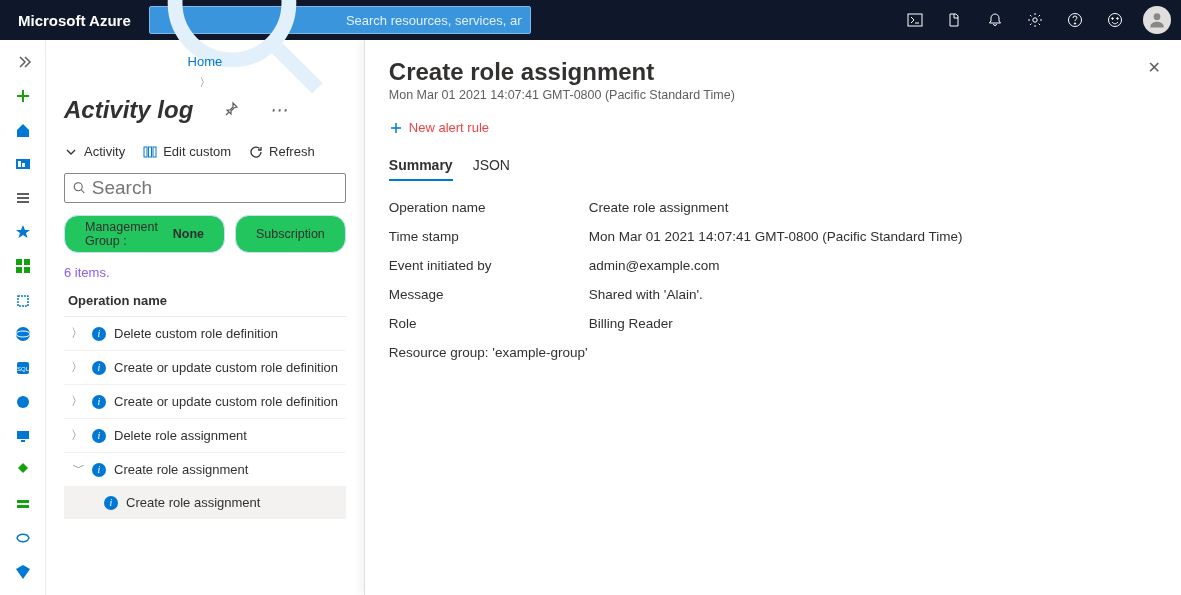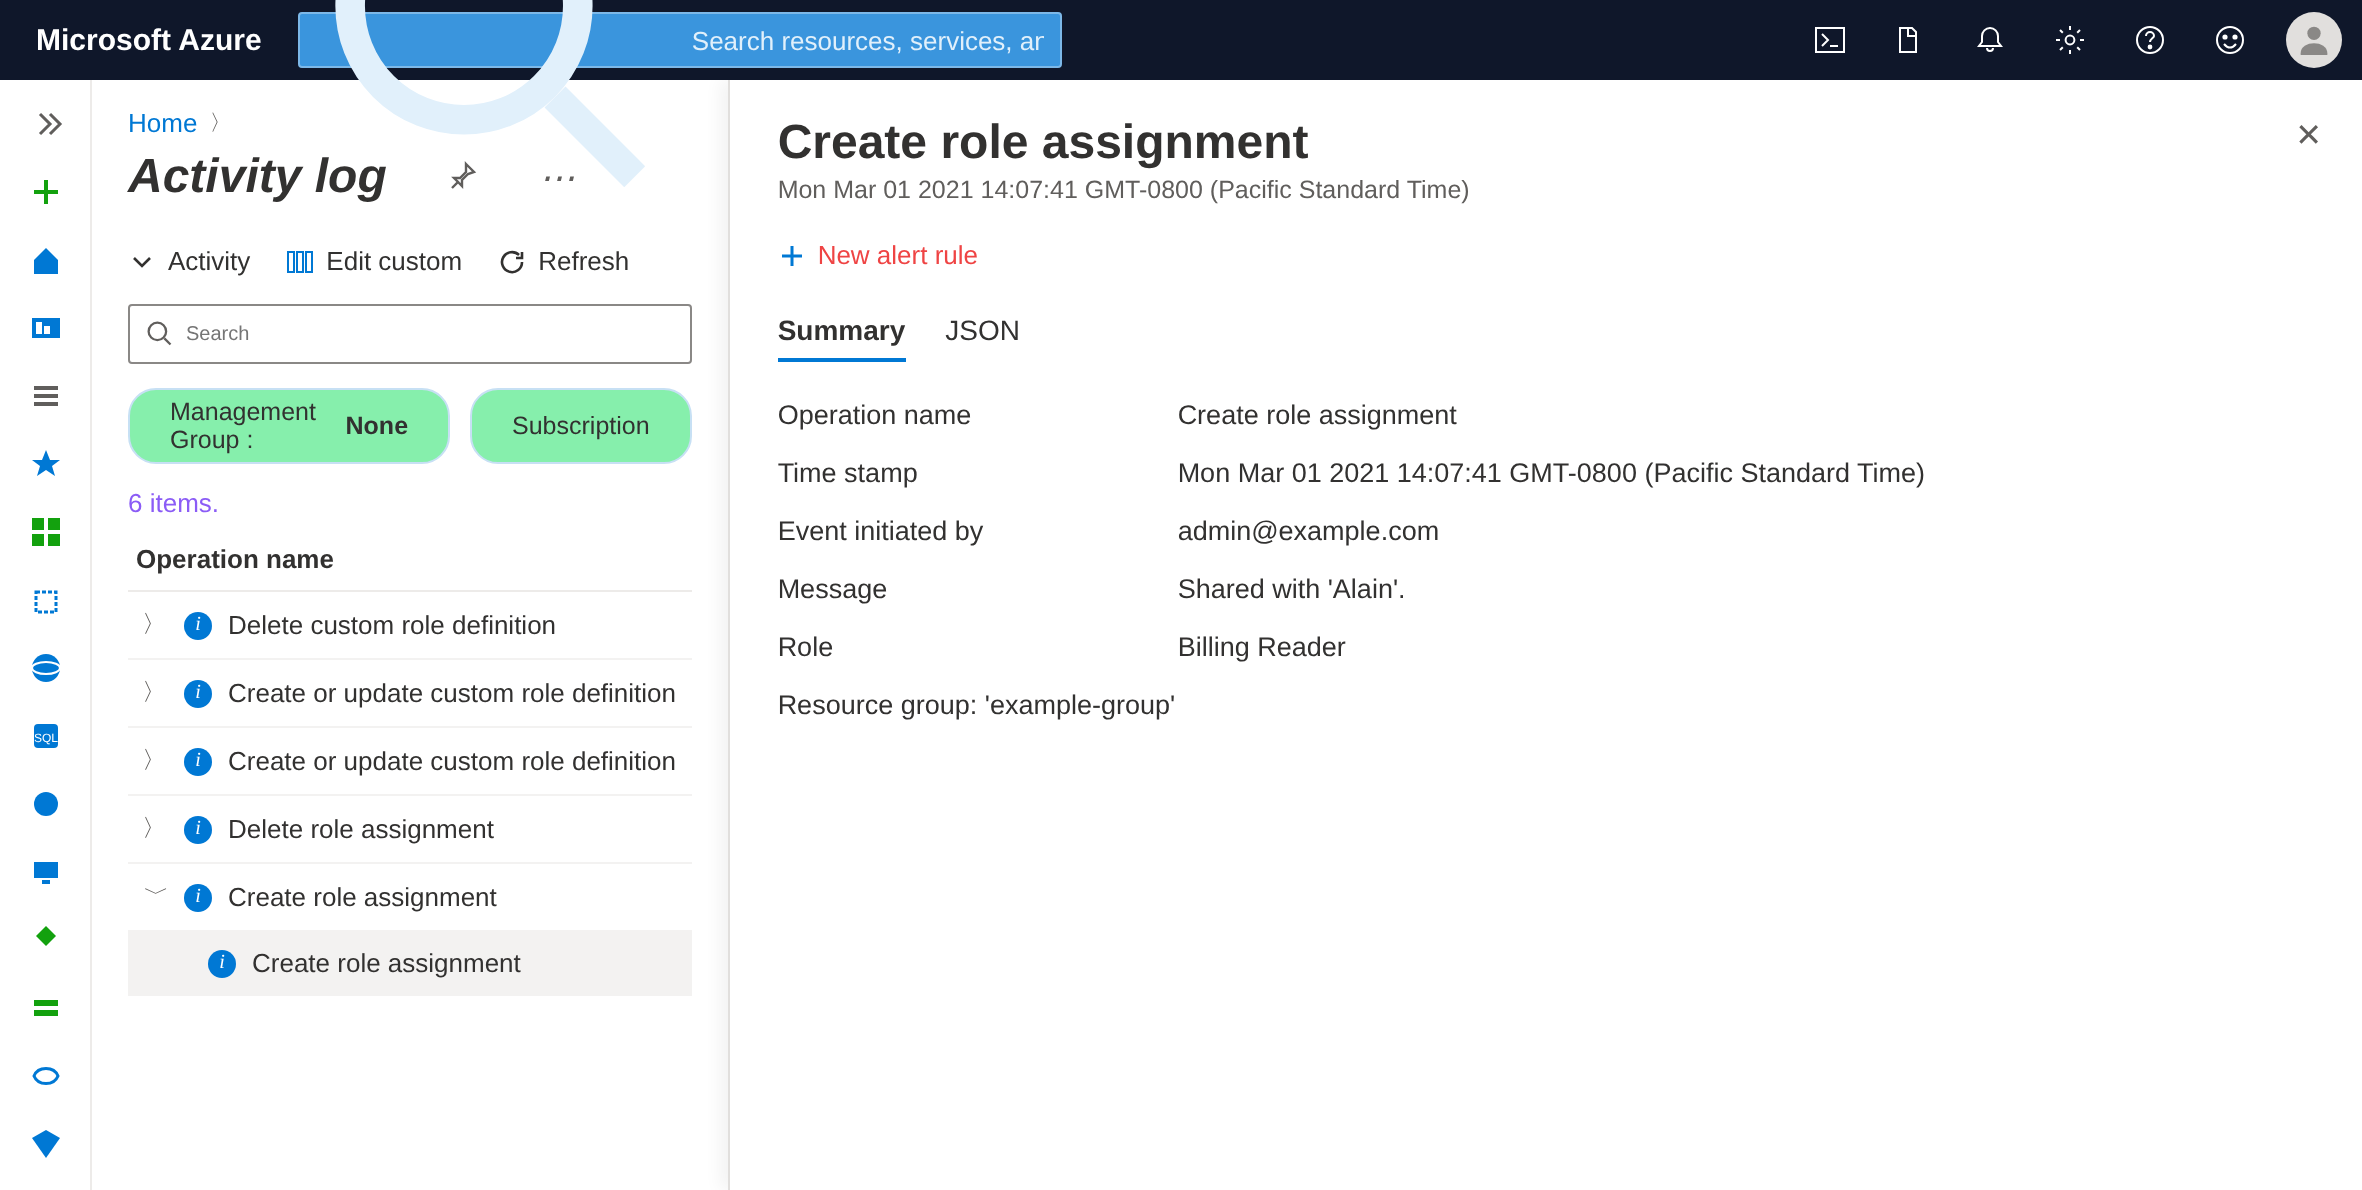--- a/index.html
+++ b/index.html
@@ -98,20 +98,21 @@
     padding: 14px 18px 0 18px;
     overflow: hidden;
   }
   .breadcrumb {
     font-size: 13px;
     color: #0078d4;
     display: flex;
     align-items: center;
     gap: 6px;
     margin-bottom: 6px;
+    flex-direction: column;
   }
   .breadcrumb .chev { color: #605e5c; font-size: 11px; }
   .page-title-row {
     display: flex;
     align-items: center;
     gap: 30px;
     margin-bottom: 0;
     font-style: italic;
   }
   .page-title {
@@ -139,25 +140,25 @@
   .searchrow { margin-bottom: 12px; }
   .searchrow .sbox {
     height: 30px;
     border: 1px solid #8a8886;
     border-radius: 2px;
     display: flex;
     align-items: center;
     padding: 0 8px;
     width: 100%;
   }
-  .searchrow .sbox input { flex:1; border:none; outline:none; font-size:10px; margin-left:6px; }
+  .searchrow .sbox input { flex:1; border:none; outline:none; font-size:19px; margin-left:6px; }
 
   .pills { display: flex; gap: 10px; margin-bottom: 12px; }
   .pill {
-    background: #86efac;
+    background: #22c55e;
     border: 1px solid #c7e0f4;
     border-radius: 14px;
     padding: 4px 20px;
     font-size: 12.5px;
     display: flex;
     align-items: center;
     gap: 4px;
     cursor: pointer;
   }
   .pill b { font-weight: 600; }

